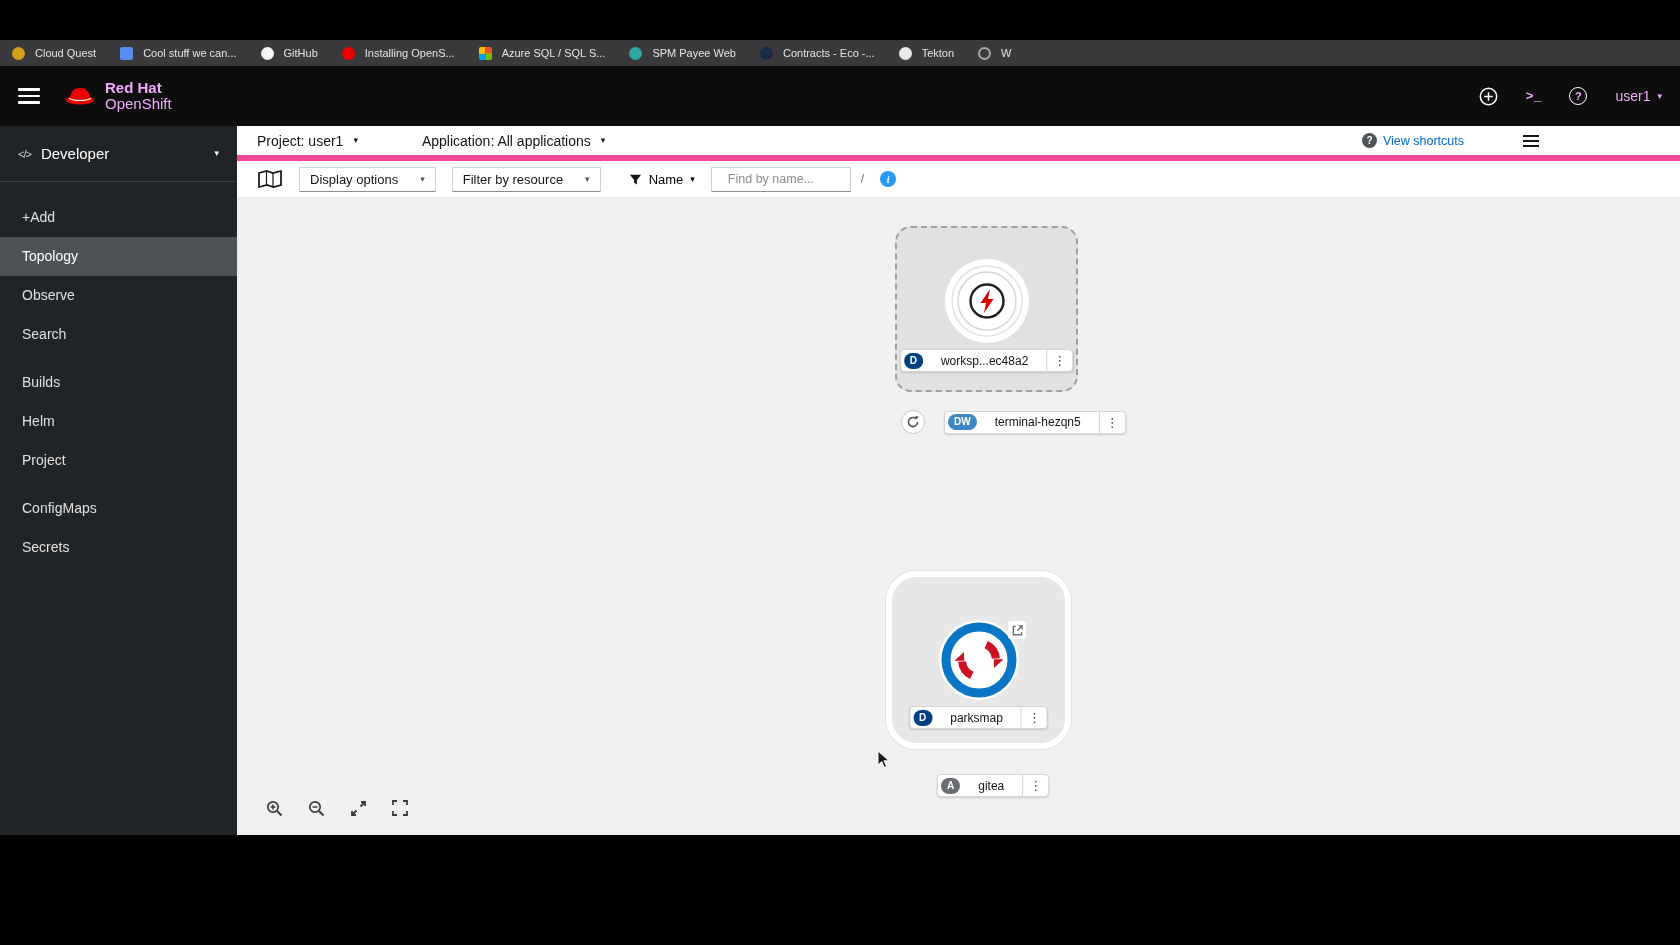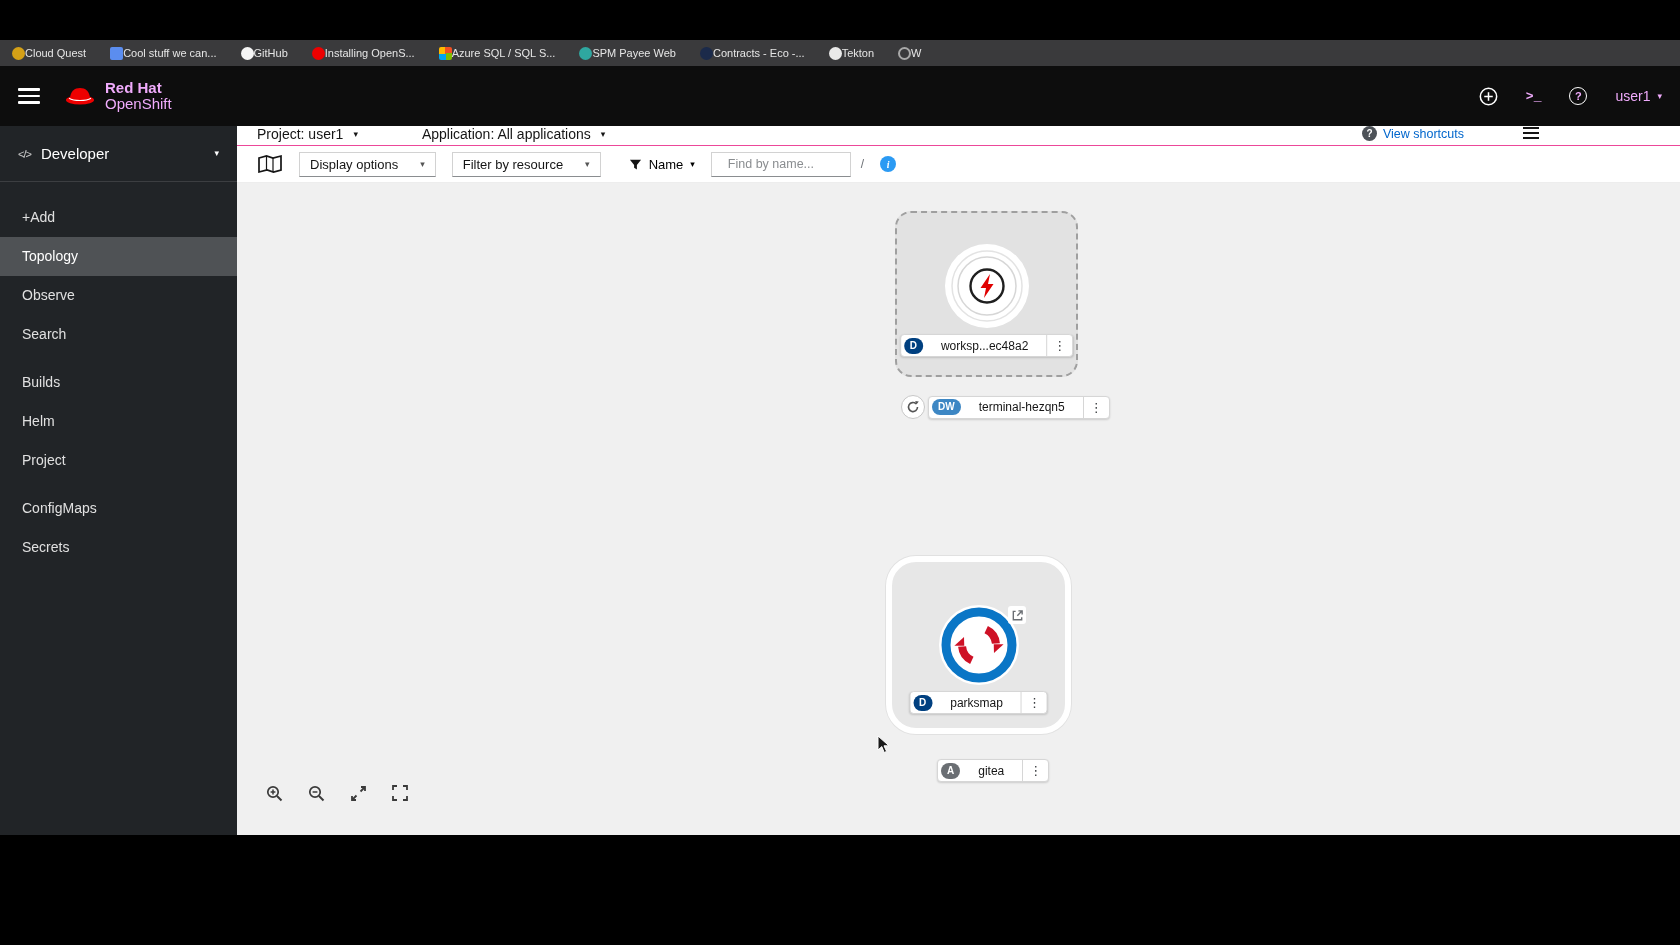--- a/index.html
+++ b/index.html
@@ -3,21 +3,21 @@
 <meta charset="utf-8">
 <style>
   * { margin:0; padding:0; box-sizing:border-box; }
   html,body { background:#000; }
   body { font-family:"Liberation Sans","DejaVu Sans",sans-serif; }
   .page { position:relative; width:1680px; height:945px; background:#000; overflow:hidden; }
 
   
   .bookmarks { position:absolute; top:40px; left:0; width:100%; height:26px; background:#3a3a3c;
     display:flex; align-items:center; padding-left:12px; gap:24px; color:#e6e6e6; font-size:11px; }
-  .bm { display:flex; align-items:center; gap:0; cursor:pointer; white-space:nowrap; }
+  .bm { display:flex; align-items:center; gap:10px; cursor:pointer; white-space:nowrap; }
   .bm-icon { width:13px; height:13px; border-radius:50%; flex:0 0 auto; }
   .bm-i0 { background:#d4a017; }
   .bm-i1 { background:#5b8def; border-radius:2px; }
   .bm-i2 { background:#f5f5f5; }
   .bm-i3 { background:#ee0000; }
   .bm-i4 { border-radius:2px; background:conic-gradient(#f25022 0 25%, #7fba00 0 50%, #00a4ef 0 75%, #ffb900 0); }
   .bm-i5 { background:#2fa7a0; }
   .bm-i6 { background:#1b2a4a; }
   .bm-i7 { background:#e9e9e9; }
   .bm-i8 { background:transparent; border:2px solid #a9a9a9; }
@@ -49,21 +49,21 @@
   .persp .caret { margin-left:auto; }
   .nav { padding-top:16px; }
   .nav-item { display:block; height:39px; line-height:39px; padding-left:22px; font-size:14px;
     color:#e0e0e0; cursor:pointer; }
   .nav-item.active { background:#4f5255; color:#fff; }
   .nav-gap { height:9px; }
 
   
   .main { flex:1; display:flex; flex-direction:column; background:#fff; min-width:0; }
 
-  .context-bar { height:20px; display:flex; align-items:flex-start; padding:0 20px; border-bottom:1px solid #ec4899;
+  .context-bar { height:35px; display:flex; align-items:center; padding:0 20px; border-bottom:6px solid #ec4899;
     font-size:14px; color:#151515; }
   .ctx-dd { display:flex; align-items:center; gap:10px; cursor:pointer; }
   .ctx-app { margin-left:64px; }
   .shortcuts { margin-left:auto; display:flex; align-items:center; gap:6px; color:#0066cc; font-size:12.5px; cursor:pointer; }
   .q-circle { width:15px; height:15px; border-radius:50%; background:#4d5258; color:#fff; font-size:10px; font-weight:bold;
     display:flex; align-items:center; justify-content:center; }
   .listview { margin-left:58px; margin-right:120px; cursor:pointer; display:flex; }
 
   .toolbar { height:37px; display:flex; align-items:center; padding:0 20px; border-bottom:1px solid #ededed; gap:16px; }
   .tb-icon { display:flex; cursor:pointer; }
@@ -99,21 +99,21 @@
   .group-node .node-circle { position:absolute; left:50%; top:30px; transform:translateX(-50%); }
   .group-node .label-row { position:absolute; left:50%; bottom:18px; transform:translateX(-50%); }
 
   .app-node { position:absolute; left:649px; top:373px; width:185px; height:178px;
     background:#e7e7e7; border:6px solid #fff; border-radius:30px; box-shadow:0 0 0 1px rgba(0,0,0,0.06); cursor:pointer; }
   .app-node .node-circle { position:absolute; left:50%; top:42px; transform:translateX(-50%); }
   .app-node .label-row { position:absolute; left:50%; bottom:14px; transform:translateX(-50%); }
   .ext-link { position:absolute; left:116px; top:44px; width:18px; height:18px; background:#fff; border-radius:3px;
     display:flex; align-items:center; justify-content:center; cursor:pointer; }
 
-  .terminal-row { position:absolute; left:664px; top:212px; display:flex; align-items:center; gap:3px; }
+  .terminal-row { position:absolute; left:664px; top:212px; display:flex; align-items:center; gap:19px; }
   .decorator { width:24px; height:24px; background:#fff; border:1px solid #c7c7c7; border-radius:50%;
     display:flex; align-items:center; justify-content:center; cursor:pointer; }
 
   .gitea-row { position:absolute; left:700px; top:576px; }
 
   .zoom-controls { position:absolute; left:22px; top:596px; display:flex; gap:12px; }
   .zoom-btn { width:30px; height:28px; display:flex; align-items:center; justify-content:center;
     background:transparent; border:none; cursor:pointer; }
 
   .cursor { position:absolute; left:640px; top:552px; pointer-events:none; }

